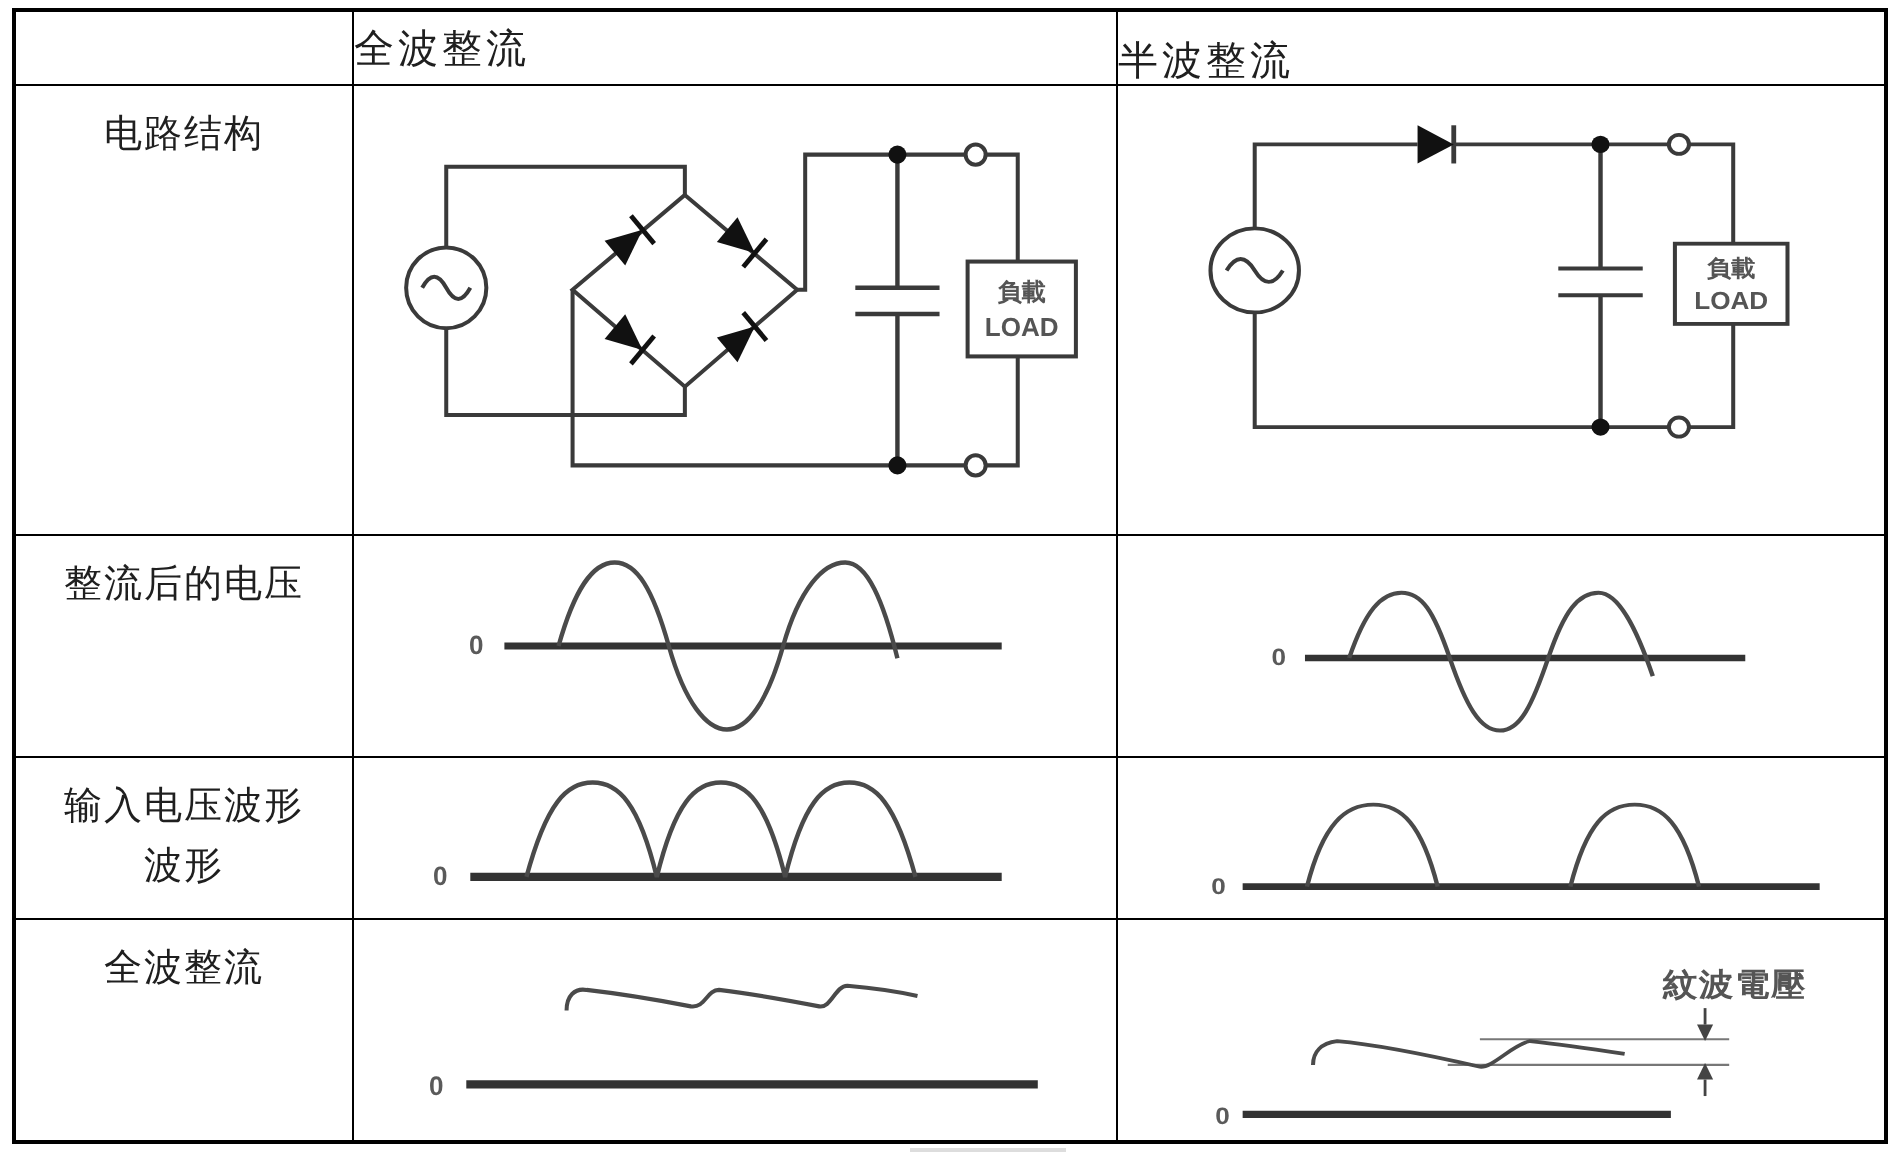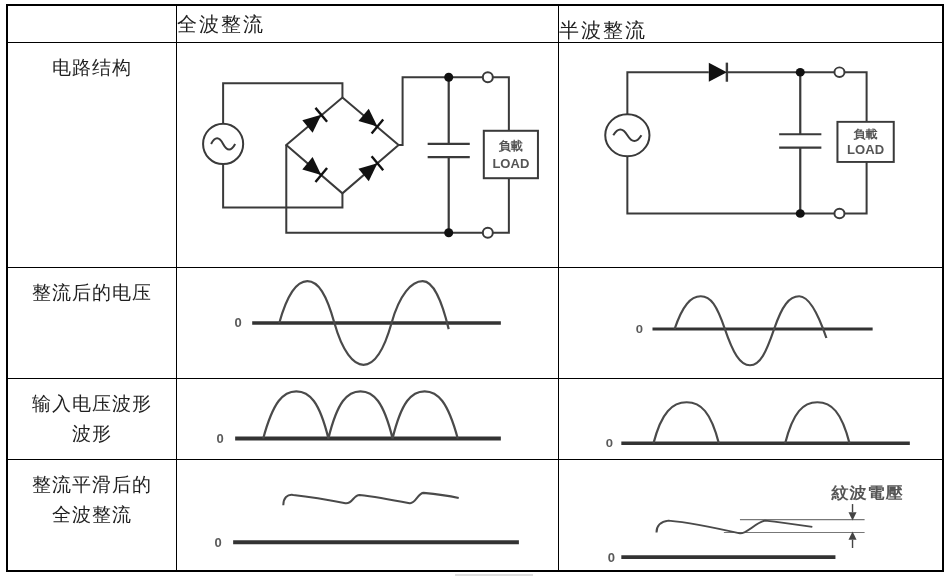--- a/index.html
+++ b/index.html
@@ -140,21 +140,20 @@
 
     <div class="c lastcol">
       <svg viewBox="0 0 381 78" preserveAspectRatio="none">
         <text x="50" y="64" text-anchor="middle" class="zero-t">0</text>
         <path d="M62,60 H349" stroke="#333" stroke-width="4"></path>
         <path d="M94,60 C102,24 113,13 127,13 C141,13 151,24 159,60 M225,60 C233,24 243,13 257,13 C271,13 281,24 289,60" fill="none" stroke="#4a4a4a" stroke-width="2.2"></path>
       </svg>
     </div>
 
     <div class="c lcell lastrow">
-      <span>整流平滑后的</span>
       <span>全波整流</span>
     </div>
 
     <div class="c lastrow">
       <svg viewBox="0 0 380 107" preserveAspectRatio="none">
         <path d="M106,44 C106,37 110,33 116,34 C134,36 152,39 168,42 C175,43 176,34 182,34 C200,36 216,39 232,42 C238,43 240,32 246,32 C258,33 272,35 281,37" fill="none" stroke="#4a4a4a" stroke-width="2"></path>
         <text x="41" y="85" text-anchor="middle" class="zero-t">0</text>
         <path d="M56,80 H341" stroke="#333" stroke-width="4"></path>
       </svg>
     </div>

